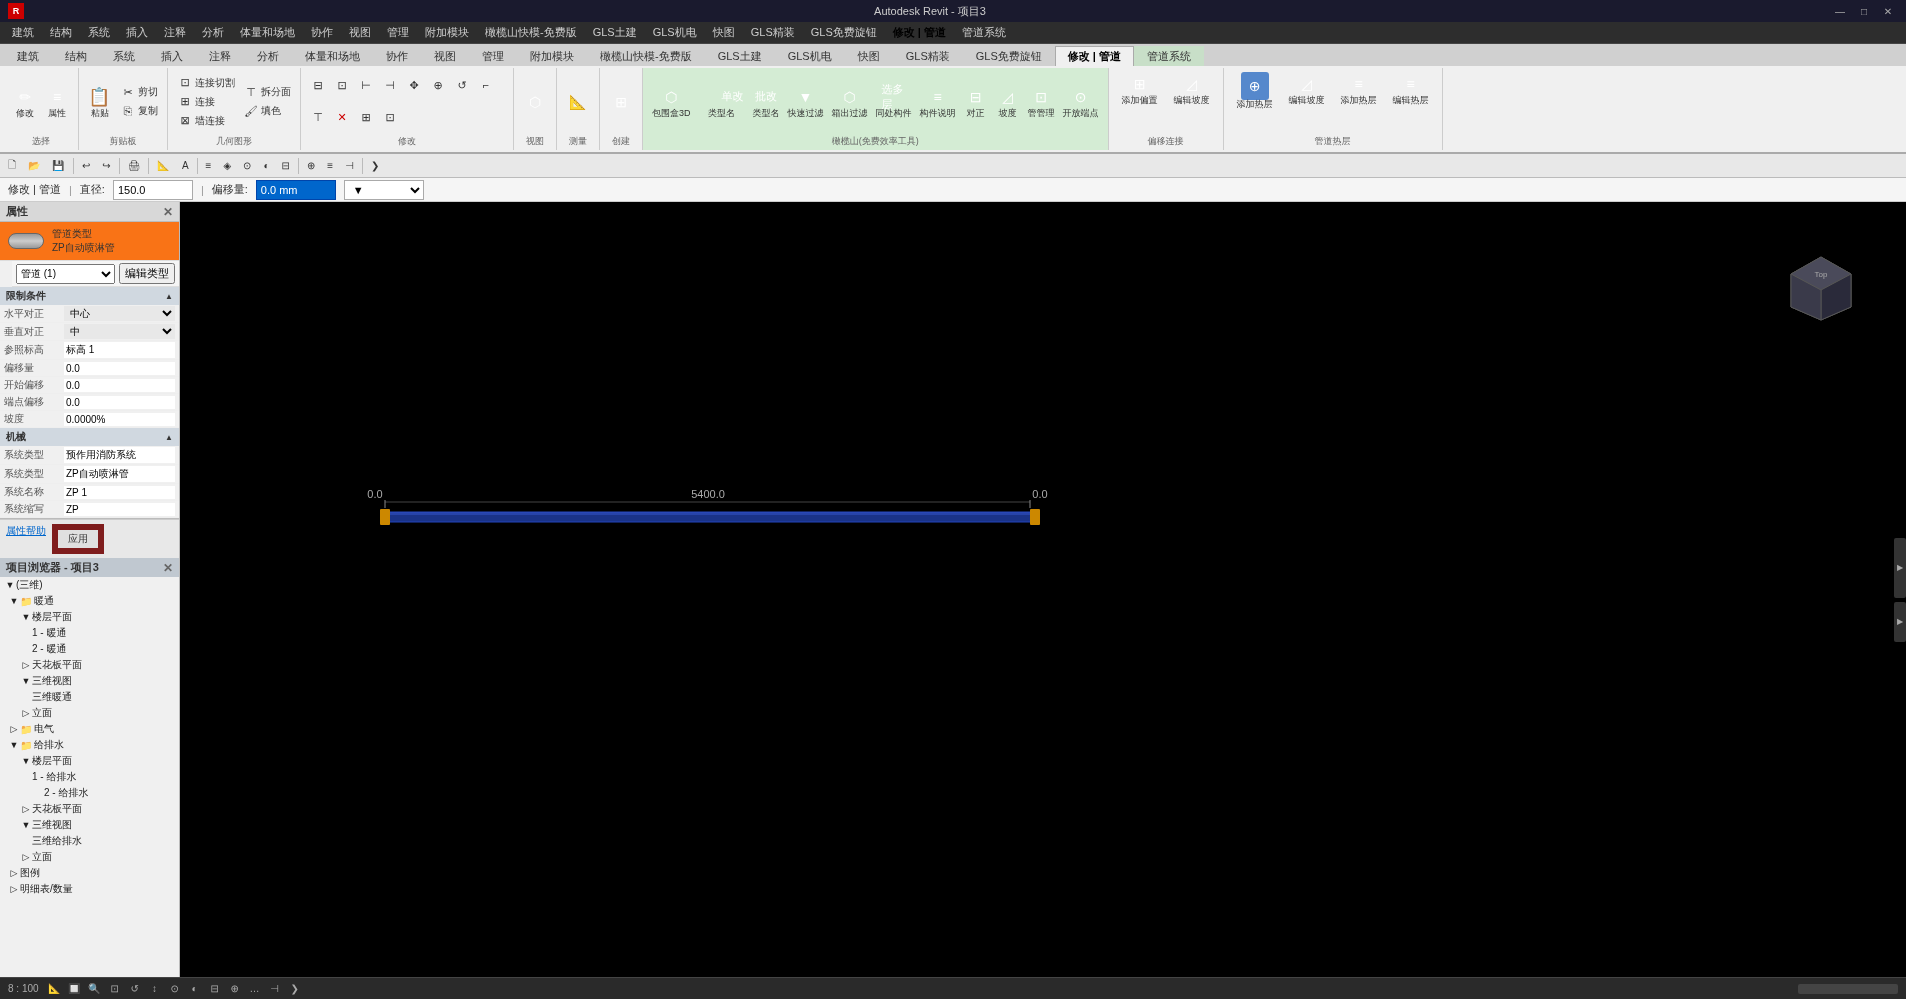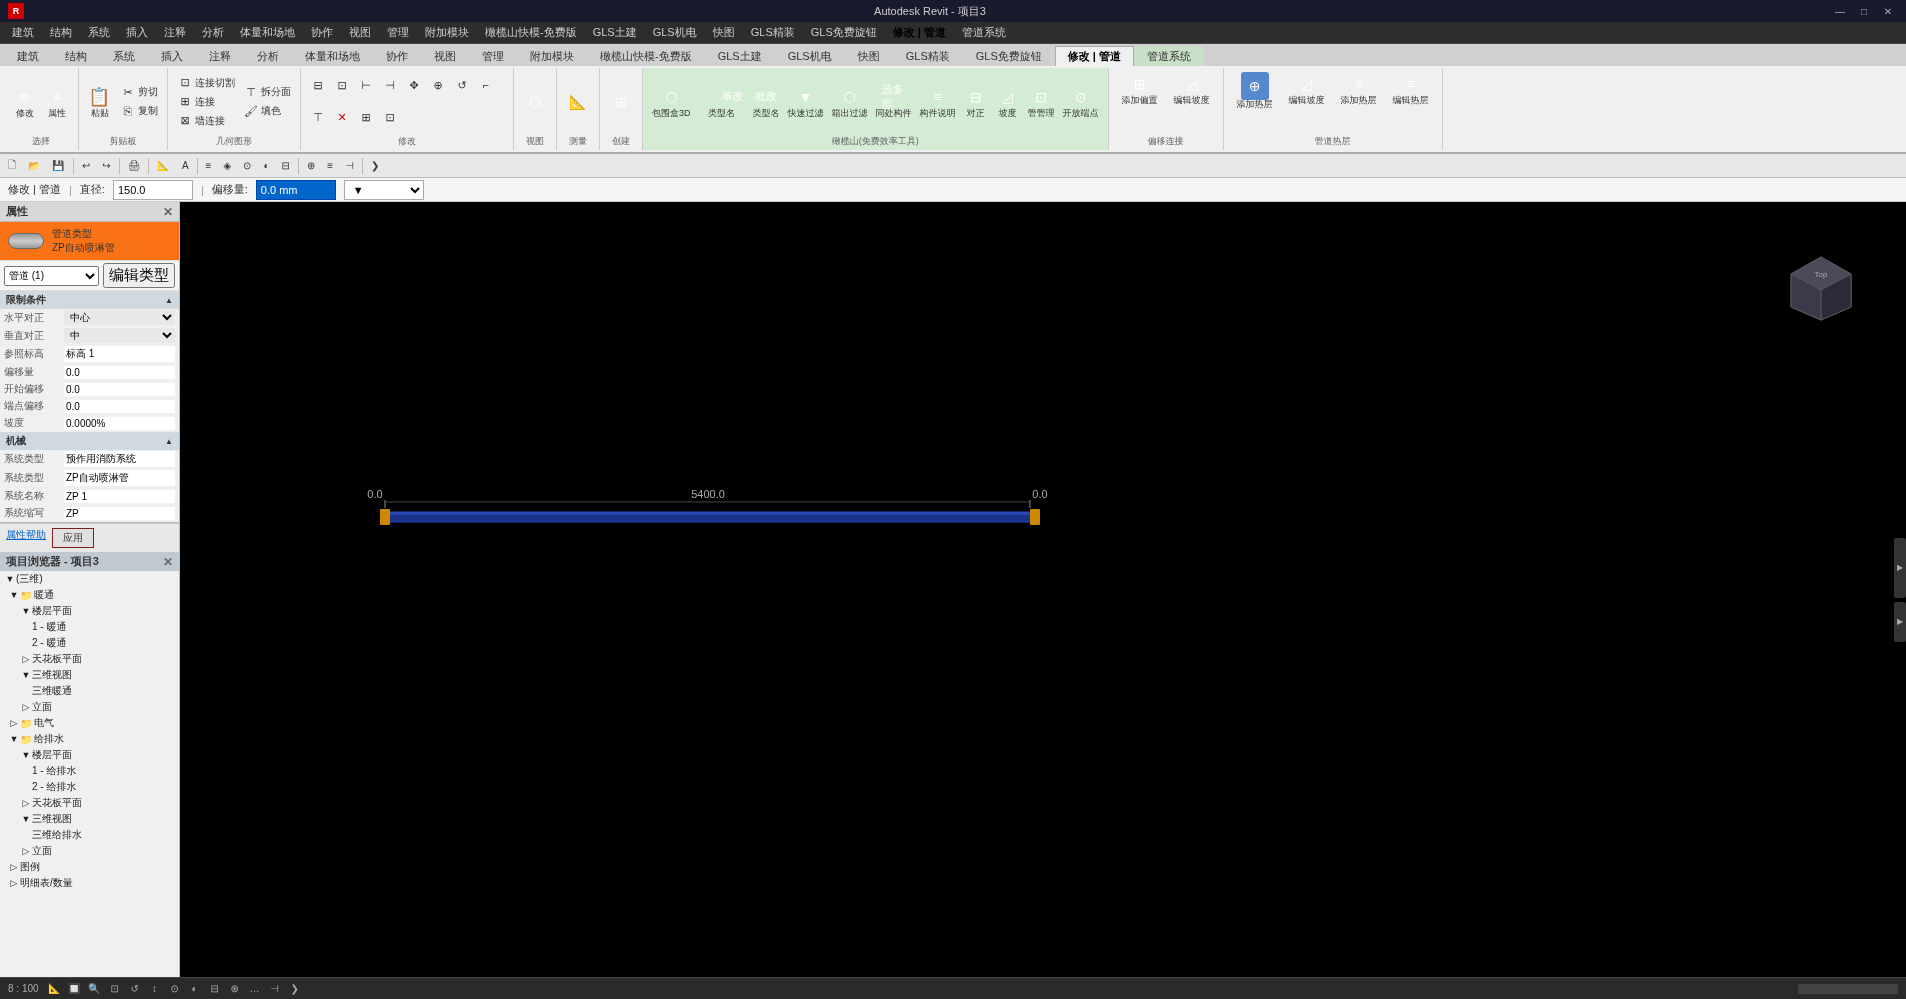--- a/index.html
+++ b/index.html
@@ -82,21 +82,21 @@
 
     
     #status-bar { height: 22px; background: #2a2a2a; display: flex; align-items: center; padding: 0 8px; gap: 8px; font-size: 10px; color: #aaa; border-top: 1px solid #444; }
     .status-scale { color: #aaa; }
     .status-icons { display: flex; gap: 4px; align-items: center; }
     .status-icon { width: 16px; height: 14px; display: flex; align-items: center; justify-content: center; font-size: 10px; cursor: pointer; }
 
     
     #props-footer { display: flex; gap: 6px; padding: 4px 6px; background: #e8e8e8; border-top: 1px solid #ccc; }
     .props-link { font-size: 10px; color: #0066cc; cursor: pointer; text-decoration: underline; }
-    .props-apply { padding: 2px 10px; font-size: 10px; background: #d0d0d0; border: 1px solid #7f1d1d; cursor: pointer; color: #555; }
+    .props-apply { padding: 2px 10px; font-size: 10px; background: #d0d0d0; border: 6px solid #7f1d1d; cursor: pointer; color: #555; }
     .props-apply.active { background: #e0e0e0; color: #333; }
 
     
     .ribbon-section-highlight { background: #d4ecd4; }
   </style>
 </head>
 <body>
 
 <div id="title-bar">
   <div class="app-icon">
@@ -431,25 +431,25 @@
       <div class="type-preview">
         <div class="pipe-icon">
           <div class="pipe-shape"></div>
         </div>
         <div class="type-name">
           <div>管道类型</div>
           <div>ZP自动喷淋管</div>
         </div>
       </div>
 
-      <div style="display:flex;align-items:center;padding:2px 4px;gap:4px;background:#f5f5f5;border-bottom:1px solid #ddd;">
+      <div style="display:flex;align-items:center;padding:2px 4px;gap:4px;background:#f5f5f5;border-bottom:1px solid #ddd;margin-left:12px;">
         <select style="flex:1;font-size:10px;height:20px;">
           <option>管道 (1)</option>
         </select>
-        <button style="font-size:15px;padding:1px 4px;cursor:pointer;">编辑类型</button>
+        <button style="font-size:11px;padding:1px 4px;cursor:pointer;">编辑类型</button>
       </div>
 
       <div class="prop-section-header">
         <span>限制条件</span>
         <span class="collapse-arrow">▲</span>
       </div>
       <div>
         <div class="prop-row">
           <span class="prop-label">水平对正</span>
           <select class="prop-value select"><option>中心</option></select>
@@ -562,21 +562,21 @@
         <span class="tree-icon">📁</span>
         <span class="tree-label">给排水</span>
       </div>
       <div class="tree-item" style="padding-left:20px;">
         <span class="tree-arrow">▼</span>
         <span class="tree-label">楼层平面</span>
       </div>
       <div class="tree-item" style="padding-left:32px;">
         <span class="tree-label">1 - 给排水</span>
       </div>
-      <div class="tree-item" style="padding-left:32px;">
+      <div class="tree-item" style="padding-left:44px;">
         <span class="tree-label">2 - 给排水</span>
       </div>
       <div class="tree-item" style="padding-left:20px;">
         <span class="tree-arrow">▷</span>
         <span class="tree-label">天花板平面</span>
       </div>
       <div class="tree-item" style="padding-left:20px;">
         <span class="tree-arrow">▼</span>
         <span class="tree-label">三维视图</span>
       </div>

